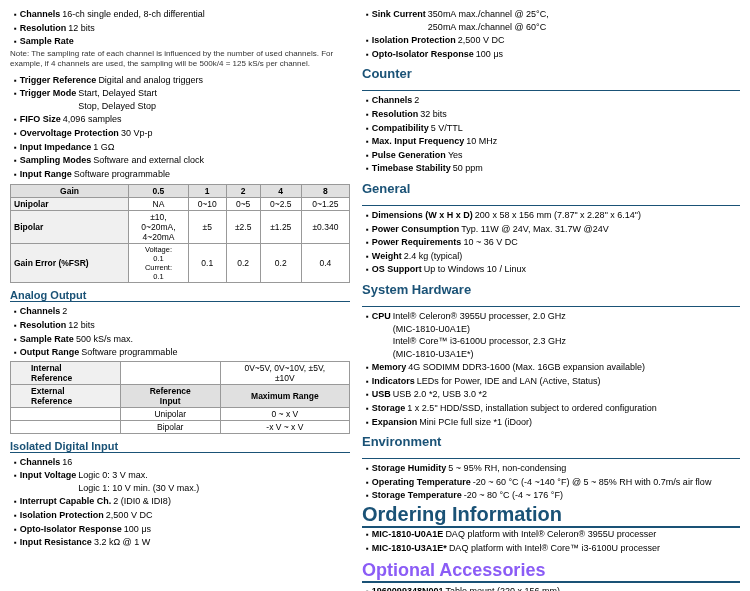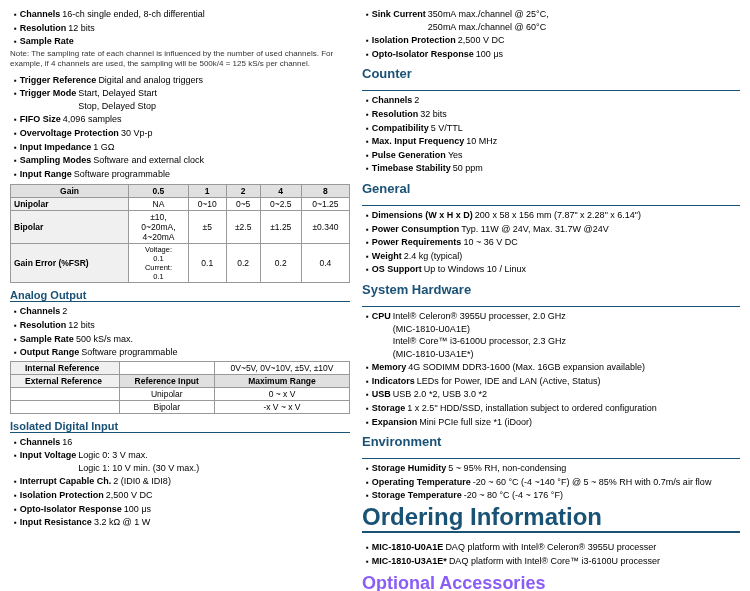--- a/index.html
+++ b/index.html
@@ -84,43 +84,43 @@
     }
     .sub-section-title {
       font-size: 11px;
       font-weight: bold;
       color: #1a5276;
       border-bottom: 1px solid #1a5276;
       margin-bottom: 3px;
       margin-top: 6px;
     }
     .ordering-title {
-      font-size: 24px;
+      font-size: 20px;
       font-weight: bold;
       color: #1a5276;
       border-bottom: 2px solid #1a5276;
-      margin-bottom: 8px;
+      margin-bottom: 0;
     }
     .optional-title {
       font-size: 18px;
       font-weight: bold;
       color: #8b5cf6;
       border-bottom: 2px solid #1a5276;
       margin-bottom: 2px;
       margin-top: 6px;
     }
     .output-range-table {
       border-collapse: collapse;
       width: 100%;
       font-size: 8.5px;
       margin-top: 2px;
     }
     .output-range-table th, .output-range-table td {
       border: 1px solid #999;
-      padding: 1px 14px;
+      padding: 1px 20px;
       text-align: center;
     }
     .output-range-table td.row-header {
       text-align: left;
       background: #f0f0f0;
       font-weight: bold;
     }
     .star-note {
       font-size: 8px;
       color: #333;

